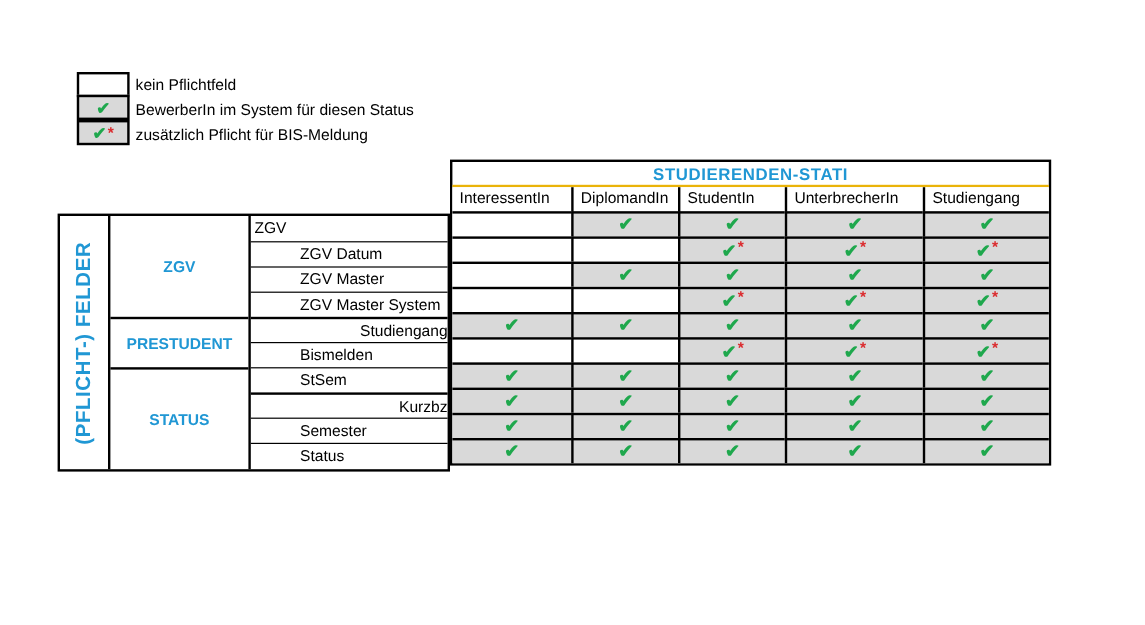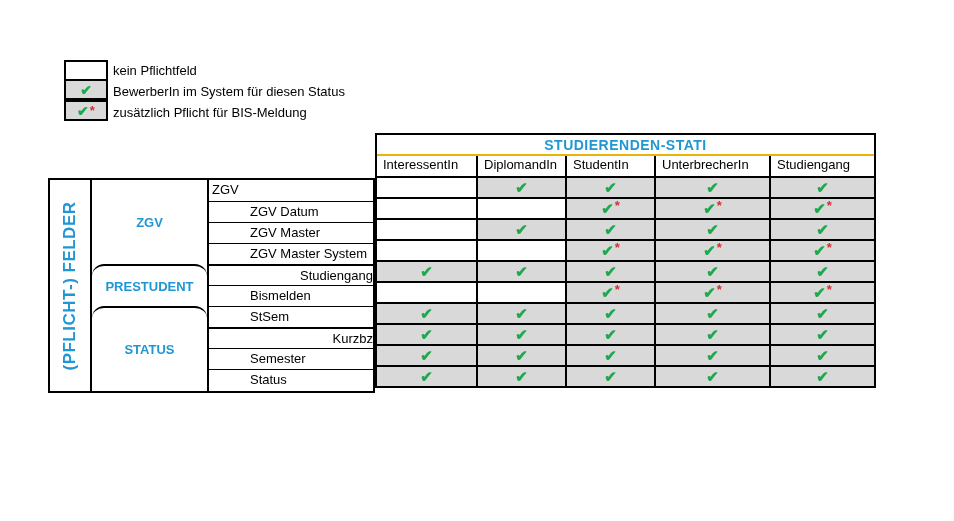--- a/index.html
+++ b/index.html
@@ -31,21 +31,21 @@
     box-sizing:border-box; border:2.5px solid #000; display:flex; background:#fff;
   }
   .axis-cell { width:42px; flex:0 0 auto; position:relative; border-right:2.5px solid #000; box-sizing:border-box; }
   .axis-label {
     position:absolute; top:50%; left:50%;
     transform:translate(-50%,-50%) rotate(-90deg);
     white-space:nowrap; color:#2097d4; font-size:17px; font-weight:600; letter-spacing:0.5px;
   }
   .groups-col { width:117px; flex:0 0 auto; border-right:2.5px solid #000; box-sizing:border-box; display:flex; flex-direction:column; }
   .gcell { box-sizing:border-box; display:flex; align-items:center; justify-content:center; }
-  .gcell.gsep { border-top:2.5px solid #000;border-radius:12px; }
+  .gcell.gsep { border-top:2.5px solid #000; }
   .group-label { color:#2097d4; font-size:13px; font-weight:600; }
   .fields-col { flex:1 1 auto; display:flex; flex-direction:column; }
   .fcell {
     height:21px; box-sizing:border-box; font-size:13px; line-height:19px;
     padding-left:3px; white-space:nowrap; overflow:hidden;
   }
   .fcell.fthin { border-top:1.5px solid #000;padding-left:41px; }
   .fcell.fsep  { border-top:2.5px solid #000;text-align:right; }
 
   

